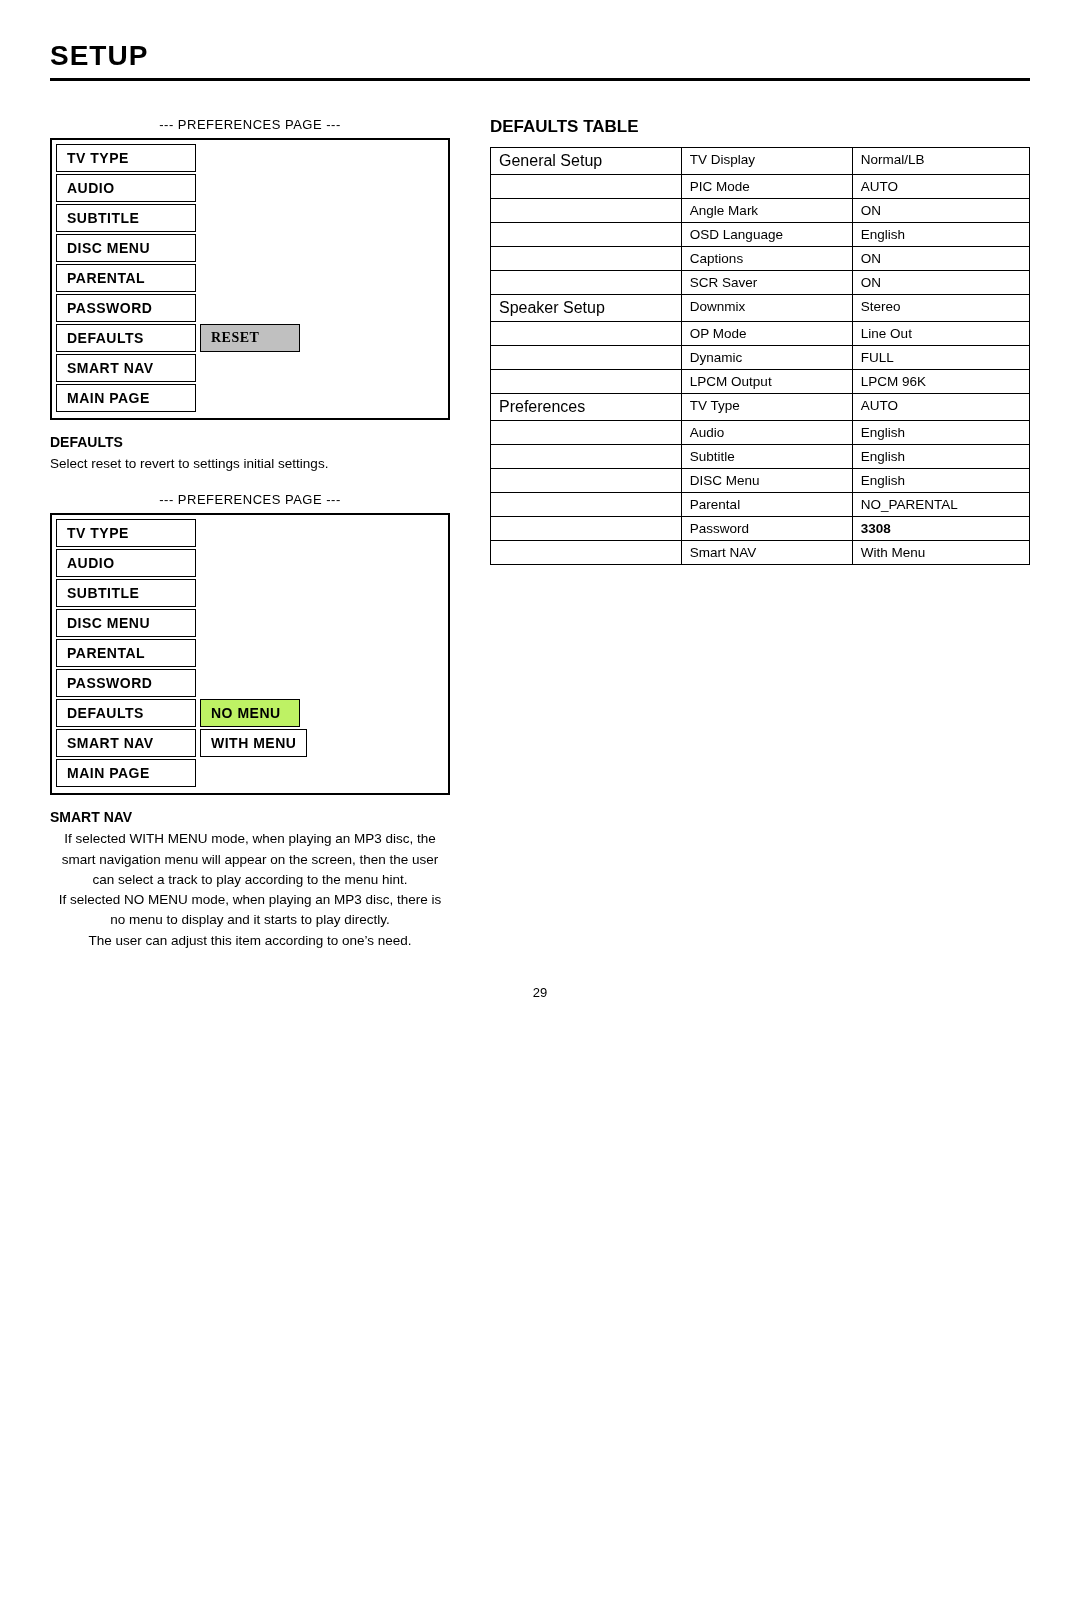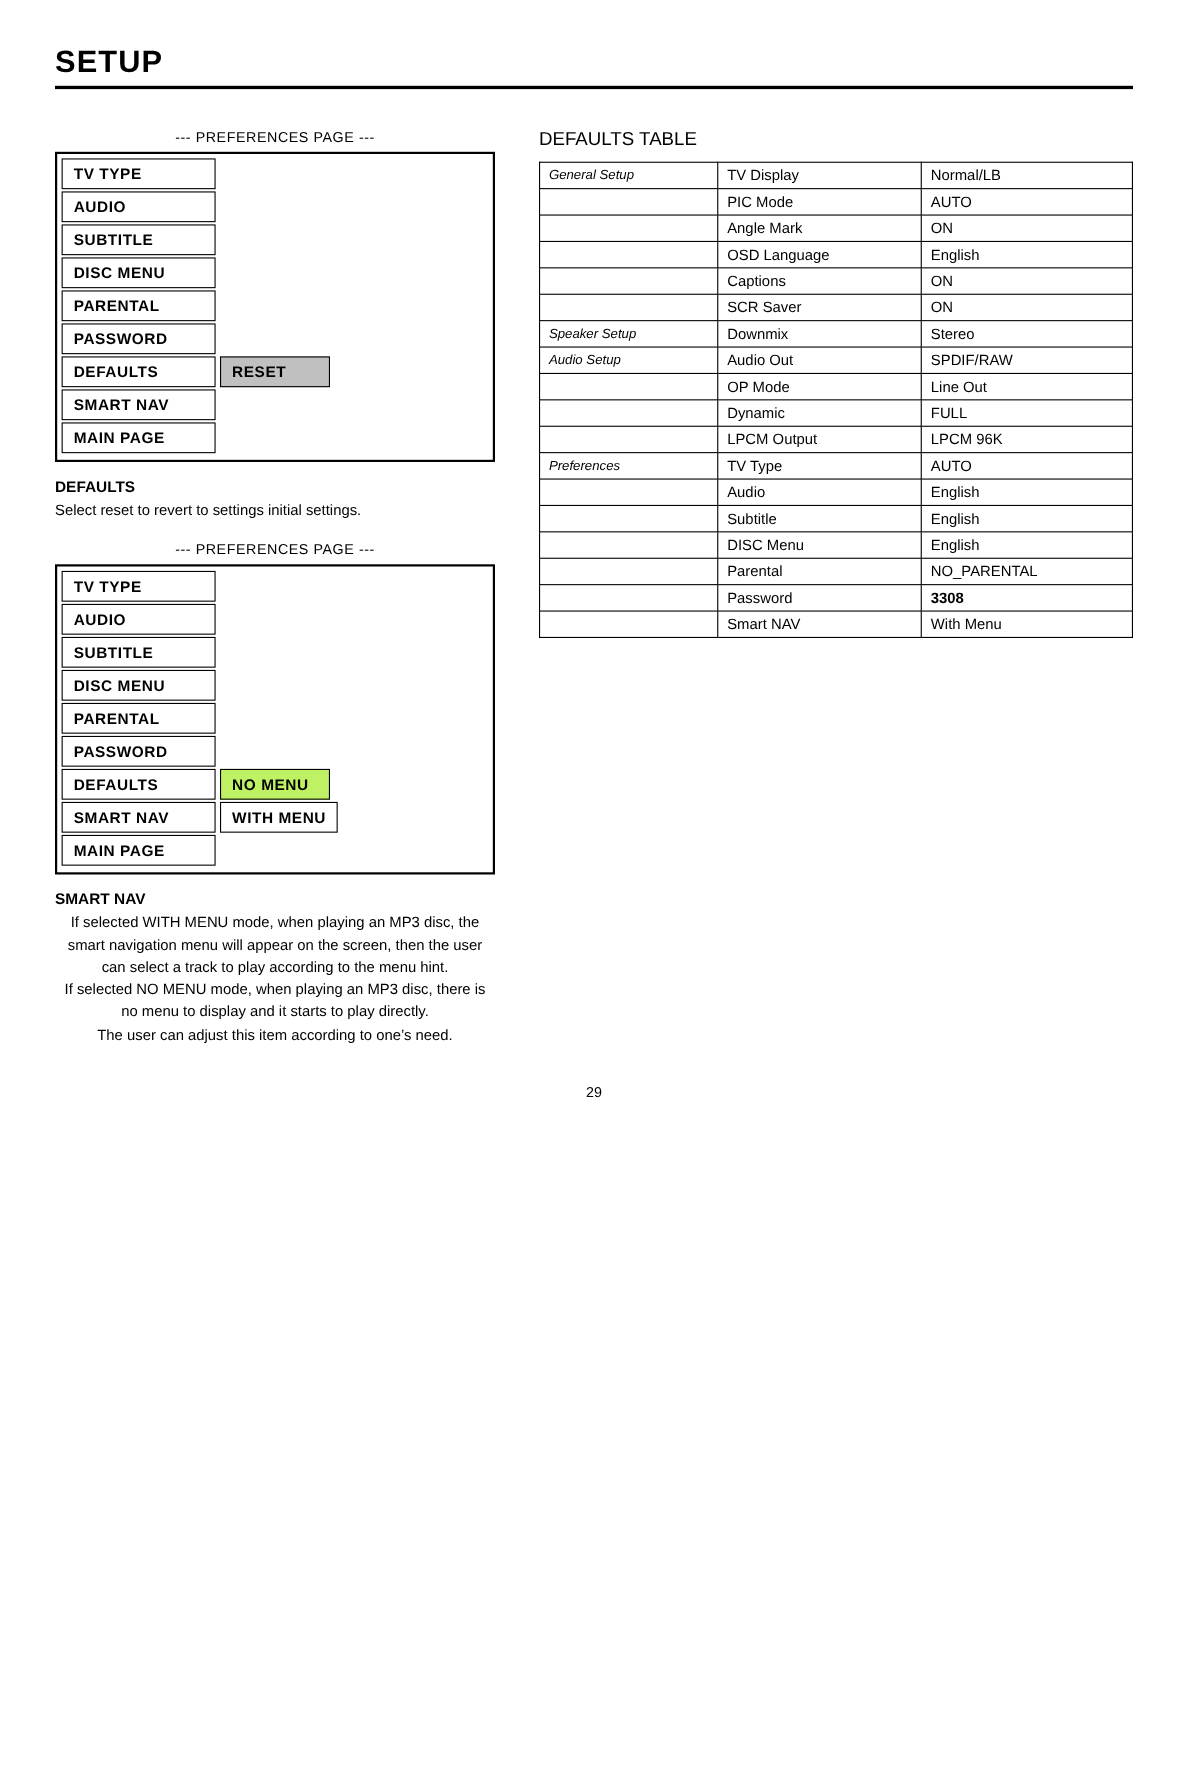--- a/index.html
+++ b/index.html
@@ -68,20 +68,21 @@
       font-size: 14px;
       font-weight: bold;
       letter-spacing: 0.5px;
       min-width: 140px;
       background: #fff;
     }
 
     .menu-item.reset-btn {
       background: #c0c0c0;
       min-width: 100px;
+      font-family: Liberation Serif, serif;
     }
 
     .menu-item.no-menu-btn {
       background: #bef264;
       min-width: 100px;
     }
 
     .menu-item.with-menu-btn {
       background: #fff;
       min-width: 100px;
@@ -100,39 +101,38 @@
     }
 
     .section-desc p {
       font-size: 13.5px;
       line-height: 1.5;
     }
 
     
     .defaults-table-title {
       font-size: 17px;
-      font-weight: normal;
+      font-weight: bold;
       margin-bottom: 10px;
     }
 
     .defaults-table {
       border-collapse: collapse;
       width: 100%;
       font-size: 13.5px;
     }
 
     .defaults-table td {
       border: 1px solid #000;
       padding: 4px 8px;
       vertical-align: top;
     }
 
     .defaults-table td.section-cell {
-      font-size: 12px;
-      font-style: italic;
+      font-size: 16px;
     }
 
     
     .page-number {
       text-align: center;
       margin-top: 16px;
       font-size: 13px;
     }
   </style>
 </head>
@@ -262,25 +262,20 @@
             <td class="section-cell" style="white-space: nowrap;"></td>
             <td>SCR Saver</td>
             <td>ON</td>
           </tr>
           <tr>
             <td class="section-cell" style="white-space: nowrap;">Speaker Setup</td>
             <td>Downmix</td>
             <td>Stereo</td>
           </tr>
           <tr>
-            <td class="section-cell" style="white-space: nowrap;">Audio Setup</td>
-            <td>Audio Out</td>
-            <td>SPDIF/RAW</td>
-          </tr>
-          <tr>
             <td class="section-cell" style="white-space: nowrap;"></td>
             <td>OP Mode</td>
             <td>Line Out</td>
           </tr>
           <tr>
             <td class="section-cell" style="white-space: nowrap;"></td>
             <td>Dynamic</td>
             <td>FULL</td>
           </tr>
           <tr>

